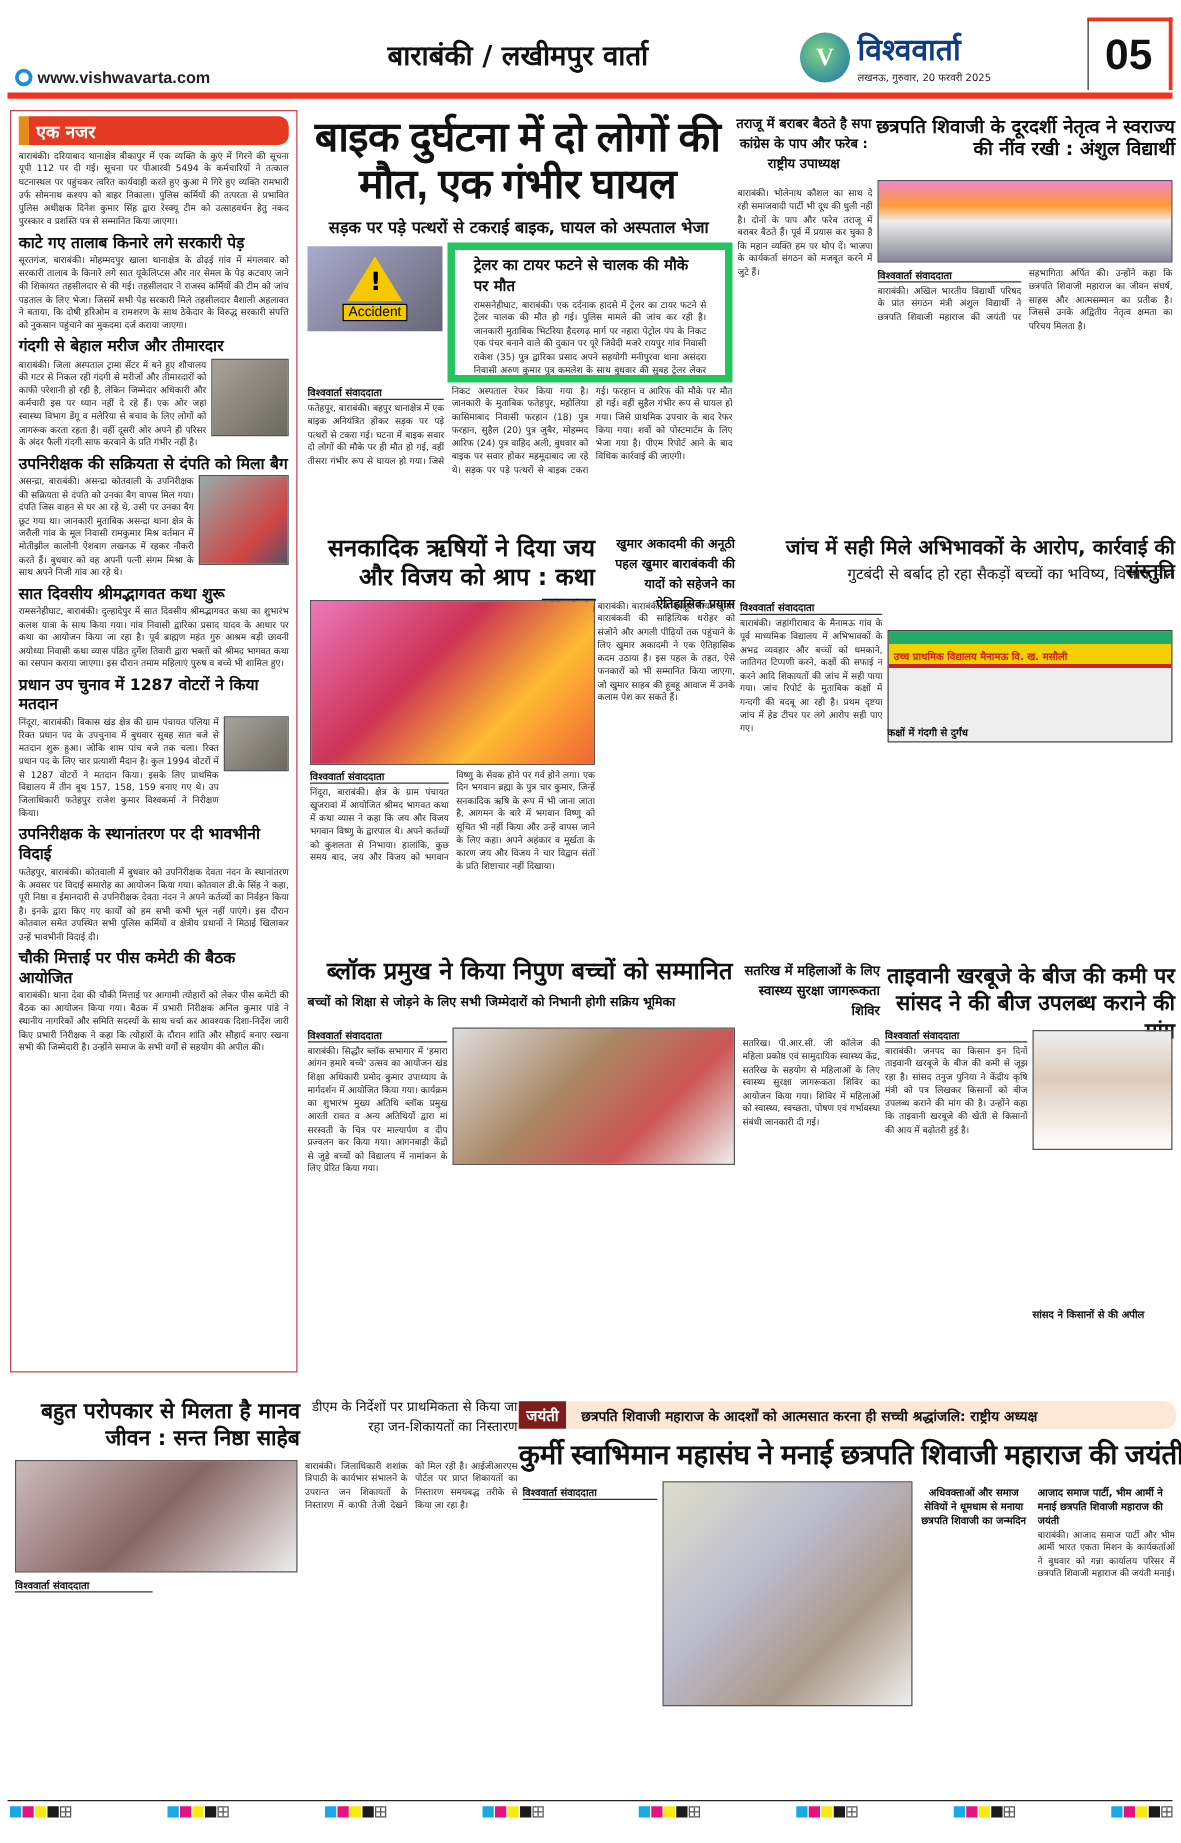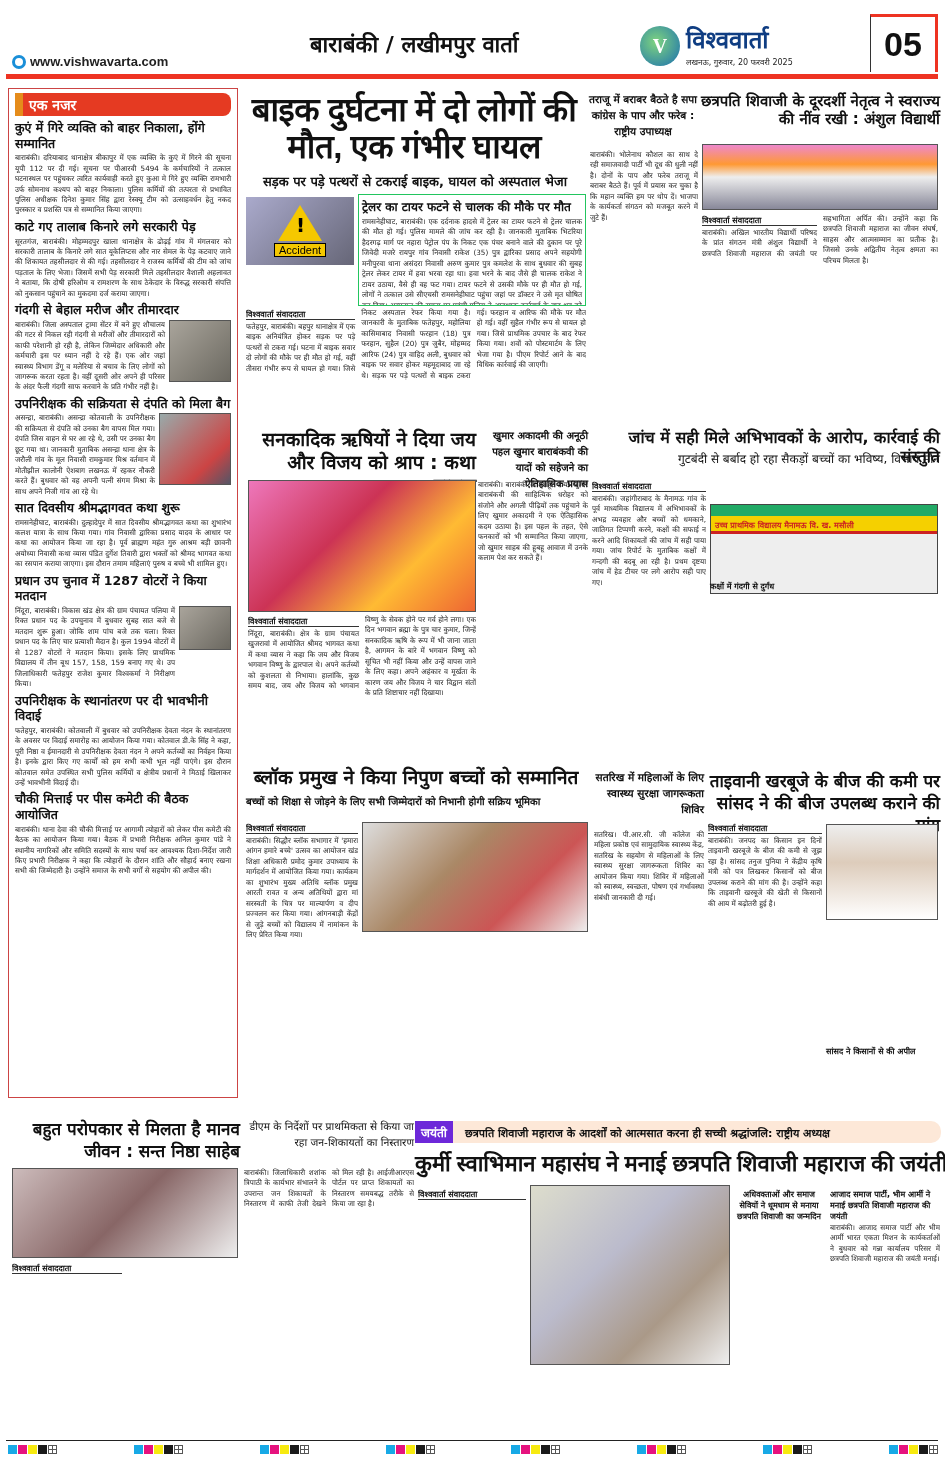--- a/index.html
+++ b/index.html
@@ -18,29 +18,29 @@
 .eknazar{background:linear-gradient(90deg,#e58c1b 0,#e58c1b 8px,#e53a22 8px);color:#fff;font-weight:bold;font-size:14px;padding:2px 14px;border-radius:0 8px 8px 0;margin-bottom:4px}
 h3.sm{font-size:12.5px;font-weight:bold;margin:3px 0 2px;line-height:1.25}
 p.t{font-size:7.2px;line-height:1.45;color:#222;text-align:justify}
 .ph{background:linear-gradient(135deg,#a9a49b,#6b6860);border:1px solid #555}
 .main-head{left:248px;top:92px;width:332px;text-align:center;font-family:"Liberation Sans",sans-serif;font-weight:bold;font-size:33px;line-height:1.12;letter-spacing:-0.5px}
 .sub{left:245px;top:172px;width:340px;text-align:center;font-size:13px;font-weight:bold}
 .accident{left:246px;top:197px;width:108px;height:68px;background:linear-gradient(135deg,#aac,#667);display:flex;flex-direction:column;align-items:center;justify-content:center}
 .accident .tri{width:0;height:0;border-left:22px solid transparent;border-right:22px solid transparent;border-bottom:36px solid #f5c800;position:relative}
 .accident .tri span{position:absolute;left:-4px;top:8px;font-weight:bold;font-size:20px;color:#000}
 .accident .lbl{background:#f5c800;color:#000;font-family:"Liberation Sans",sans-serif;font-size:11px;padding:0 4px;margin-top:2px;border:1px solid #000}
-.trailer{left:358px;top:194px;width:228px;height:112px;border:1px solid #22c55e;padding:3px 3px;overflow:hidden}
+.trailer{left:358px;top:194px;width:228px;height:112px;border:6px solid #22c55e;padding:3px 15px;overflow:hidden}
 .trailer h3{font-size:12px;font-weight:bold;margin-bottom:2px}
 .repby{font-size:8px;font-weight:bold;border-bottom:1px solid #333;margin-bottom:2px}
 .txtcol{overflow:hidden}
 .h-md{font-weight:bold;text-align:right;line-height:1.2}
 .taraju{left:588px;top:92px;width:110px;font-size:10.5px;text-align:center;line-height:1.5;font-weight:bold}
 .shivaji-h{left:700px;top:92px;width:240px;font-size:15px}
 .photo{border:1px solid #444}
-.jayanti-tag{left:415px;top:1121px;width:38px;height:22px;background:#6d28d9;color:#fff;font-size:12px;font-weight:bold;display:flex;align-items:center;justify-content:center}
+.jayanti-tag{left:415px;top:1121px;width:38px;height:22px;background:#7f1d1d;color:#fff;font-size:12px;font-weight:bold;display:flex;align-items:center;justify-content:center}
 .jayanti-bar{left:453px;top:1121px;width:488px;height:22px;background:#fde8d8;border-radius:0 10px 10px 0;font-size:11px;font-weight:bold;display:flex;align-items:center;padding-left:12px}
 .kurmi{left:415px;top:1147px;width:530px;font-size:22px;font-weight:bold;font-family:"Liberation Sans",sans-serif;white-space:nowrap}
 .cmyk{top:1445px;display:flex;gap:1px}
 .cmyk i{display:block;width:9px;height:9px}
 .rule{left:6px;top:1440px;width:932px;height:1px;background:#222}
 </style>
 </head>
 <body>
 
 <div class="abs hdr">
@@ -51,21 +51,20 @@
   <div class="abs section">बाराबंकी / लखीमपुर वार्ता</div>
   <div class="abs logo">V</div>
   <div class="abs brand">विश्ववार्ता</div>
   <div class="abs dateline">लखनऊ, गुरुवार, 20 फरवरी 2025</div>
   <div class="abs pagebox">05</div>
 </div>
 <div class="abs redbar"></div>
 
 <div class="abs col-left">
   <div class="eknazar">एक नजर</div>
-  <h3 class="sm">कुएं में गिरे व्यक्ति को बाहर निकाला, होंगे सम्मानित</h3>
   <p class="t">बाराबंकी। दरियाबाद थानाक्षेत्र बीकापुर में एक व्यक्ति के कुएं में गिरने की सूचना यूपी 112 पर दी गई। सूचना पर पीआरवी 5494 के कर्मचारियों ने तत्काल घटनास्थल पर पहुंचकर त्वरित कार्यवाही करते हुए कुआ मे गिरे हुए व्यक्ति रामभारी उर्फ सोमनाथ कश्यप को बाहर निकाला। पुलिस कर्मियों की तत्परता से प्रभावित पुलिस अधीक्षक दिनेश कुमार सिंह द्वारा रेस्क्यू टीम को उत्साहवर्धन हेतु नकद पुरस्कार व प्रशस्ति पत्र से सम्मानित किया जाएगा।</p>
   <h3 class="sm">काटे गए तालाब किनारे लगे सरकारी पेड़</h3>
   <p class="t">सूरतगंज, बाराबंकी। मोहम्मदपुर खाला थानाक्षेत्र के ढोढ़ई गांव में मंगलवार को सरकारी तालाब के किनारे लगे सात यूकेलिप्टस और नार सेमल के पेड़ कटवाए जाने की शिकायत तहसीलदार से की गई। तहसीलदार ने राजस्व कर्मियों की टीम को जांच पड़ताल के लिए भेजा। जिसमें सभी पेड़ सरकारी मिले तहसीलदार वैशाली अहलावत ने बताया, कि दोषी हरिओम व रामशरण के साथ ठेकेदार के विरुद्ध सरकारी संपत्ति को नुकसान पहुंचाने का मुकदमा दर्ज कराया जाएगा।</p>
   <h3 class="sm">गंदगी से बेहाल मरीज और तीमारदार</h3>
   <div style="display:flex;gap:4px">
       <p class="t" style="flex:1">बाराबंकी। जिला अस्पताल ट्रामा सेंटर में बने हुए शौचालय की गटर से निकल रही गंदगी से मरीजों और तीमारदारों को काफी परेशानी हो रही है, लेकिन जिम्मेदार अधिकारी और कर्मचारी इस पर ध्यान नहीं दे रहे हैं। एक ओर जहां स्वास्थ्य विभाग डेंगू व मलेरिया से बचाव के लिए लोगों को जागरूक करता रहता है। वहीं दूसरी ओर अपने ही परिसर के अंदर फैली गंदगी साफ करवाने के प्रति गंभीर नहीं है।</p>
       <div class="ph" style="width:62px;height:62px;flex:none"></div>
     </div>
   <h3 class="sm">उपनिरीक्षक की सक्रियता से दंपति को मिला बैग</h3>
   <div style="display:flex;gap:4px">
@@ -128,21 +127,21 @@
 <div class="abs h-md" style="left:590px;top:452px;width:350px;font-size:12px;font-weight:normal">गुटबंदी से बर्बाद हो रहा सैकड़ों बच्चों का भविष्य, विभाग मौन</div>
 <div class="abs photo" style="left:710px;top:504px;width:228px;height:90px;background:linear-gradient(180deg,#2a6 0,#2a6 12%,#f5d000 12%,#f5d000 30%,#c22 30%,#c22 33%,#eee 33%)">
   <div style="font-size:8px;color:#c22;font-weight:bold;padding:14px 4px 0;white-space:nowrap;overflow:hidden">उच्च प्राथमिक विद्यालय मैनामऊ वि. ख. मसौली</div>
 </div>
 <div class="abs txtcol" style="left:592px;top:480px;width:114px;height:250px">
   <div class="repby">विश्ववार्ता संवाददाता</div>
   <p class="t">बाराबंकी। जहांगीराबाद के मैनामऊ गांव के पूर्व माध्यमिक विद्यालय में अभिभावकों के अभद्र व्यवहार और बच्चों को धमकाने, जातिगत टिप्पणी करने, कक्षों की सफाई न करने आदि शिकायतों की जांच में सही पाया गया। जांच रिपोर्ट के मुताबिक कक्षों में गन्दगी की बदबू आ रही है। प्रथम दृष्टया जांच में हेड टीचर पर लगे आरोप सही पाए गए।</p>
 </div>
 <div class="abs" style="left:710px;top:580px;width:228px;font-size:8px;font-weight:bold">कक्षों में गंदगी से दुर्गंध</div>
 
-<div class="abs h-md" style="left:246px;top:766px;width:340px;font-size:19px;text-align:center">ब्लॉक प्रमुख ने किया निपुण बच्चों को सम्मानित</div>
+<div class="abs h-md" style="left:246px;top:766px;width:340px;font-size:19px;text-align:right">ब्लॉक प्रमुख ने किया निपुण बच्चों को सम्मानित</div>
 <div class="abs" style="left:246px;top:794px;width:345px;font-size:10px;font-weight:bold">बच्चों को शिक्षा से जोड़ने के लिए सभी जिम्मेदारों को निभानी होगी सक्रिय भूमिका</div>
 <div class="abs ph" style="left:362px;top:822px;width:226px;height:110px;background:linear-gradient(135deg,#ddd,#a86 40%,#c55 70%,#eee)"></div>
 <div class="abs txtcol" style="left:246px;top:822px;width:112px;height:290px">
   <div class="repby">विश्ववार्ता संवाददाता</div>
   <p class="t">बाराबंकी। सिद्धौर ब्लॉक सभागार में 'हमारा आंगन हमारे बच्चे' उत्सव का आयोजन खंड शिक्षा अधिकारी प्रमोद कुमार उपाध्याय के मार्गदर्शन में आयोजित किया गया। कार्यक्रम का शुभारंभ मुख्य अतिथि ब्लॉक प्रमुख आरती रावत व अन्य अतिथियों द्वारा मां सरस्वती के चित्र पर माल्यार्पण व दीप प्रज्वलन कर किया गया। आंगनबाड़ी केंद्रों से जुड़े बच्चों को विद्यालय में नामांकन के लिए प्रेरित किया गया।</p>
 </div>
 
 <div class="abs h-md" style="left:594px;top:770px;width:110px;font-size:10.5px;line-height:1.5">सतरिख में महिलाओं के लिए स्वास्थ्य सुरक्षा जागरूकता शिविर</div>
 <div class="abs txtcol" style="left:594px;top:830px;width:110px;height:280px">
     <p class="t">सतरिख। पी.आर.सी. जी कॉलेज की महिला प्रकोष्ठ एवं सामुदायिक स्वास्थ्य केंद्र, सतरिख के सहयोग से महिलाओं के लिए स्वास्थ्य सुरक्षा जागरूकता शिविर का आयोजन किया गया। शिविर में महिलाओं को स्वास्थ्य, स्वच्छता, पोषण एवं गर्भावस्था संबंधी जानकारी दी गई।</p>

